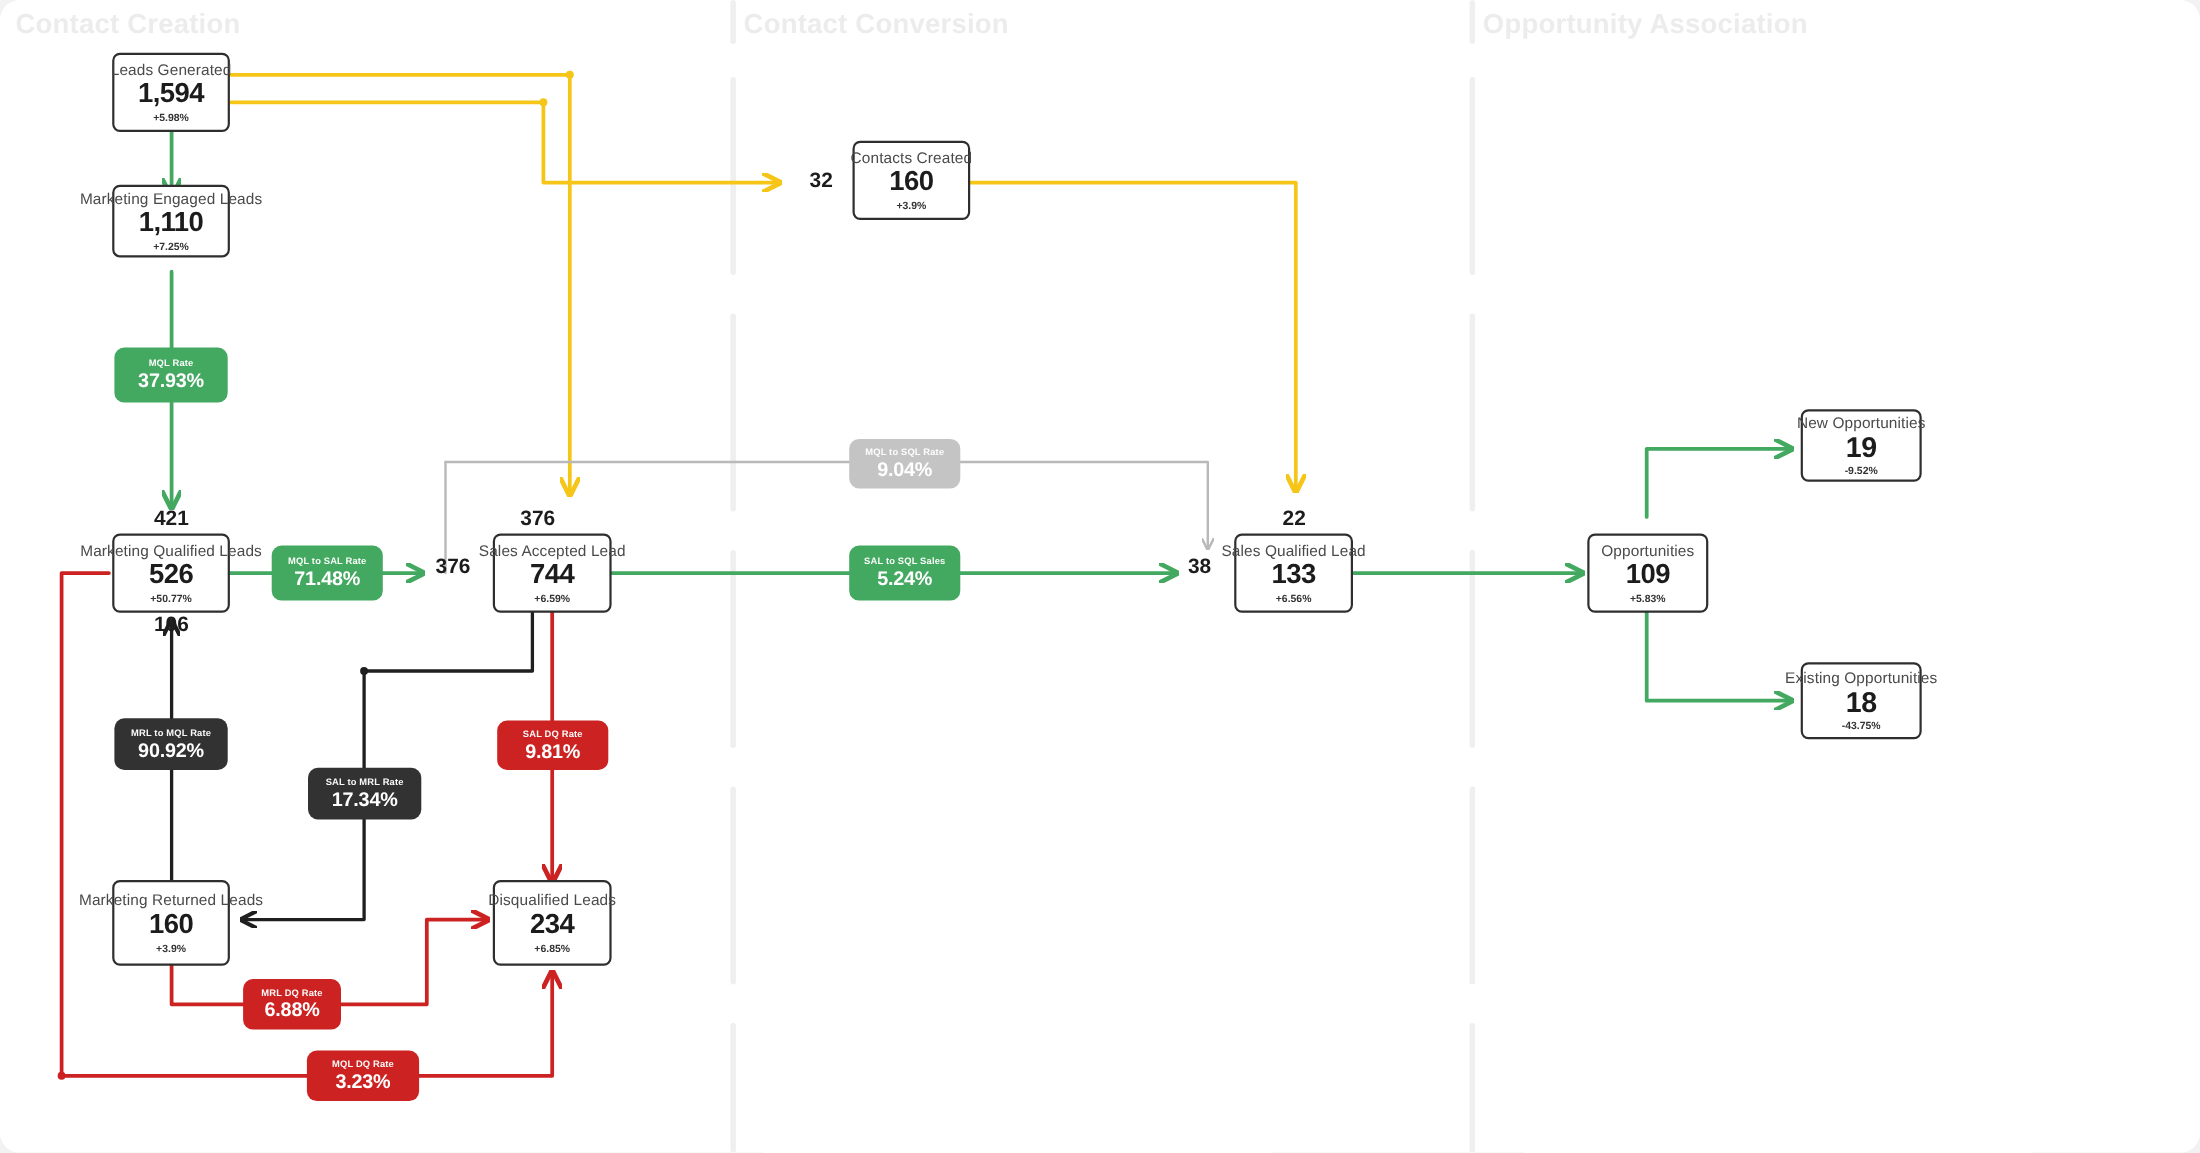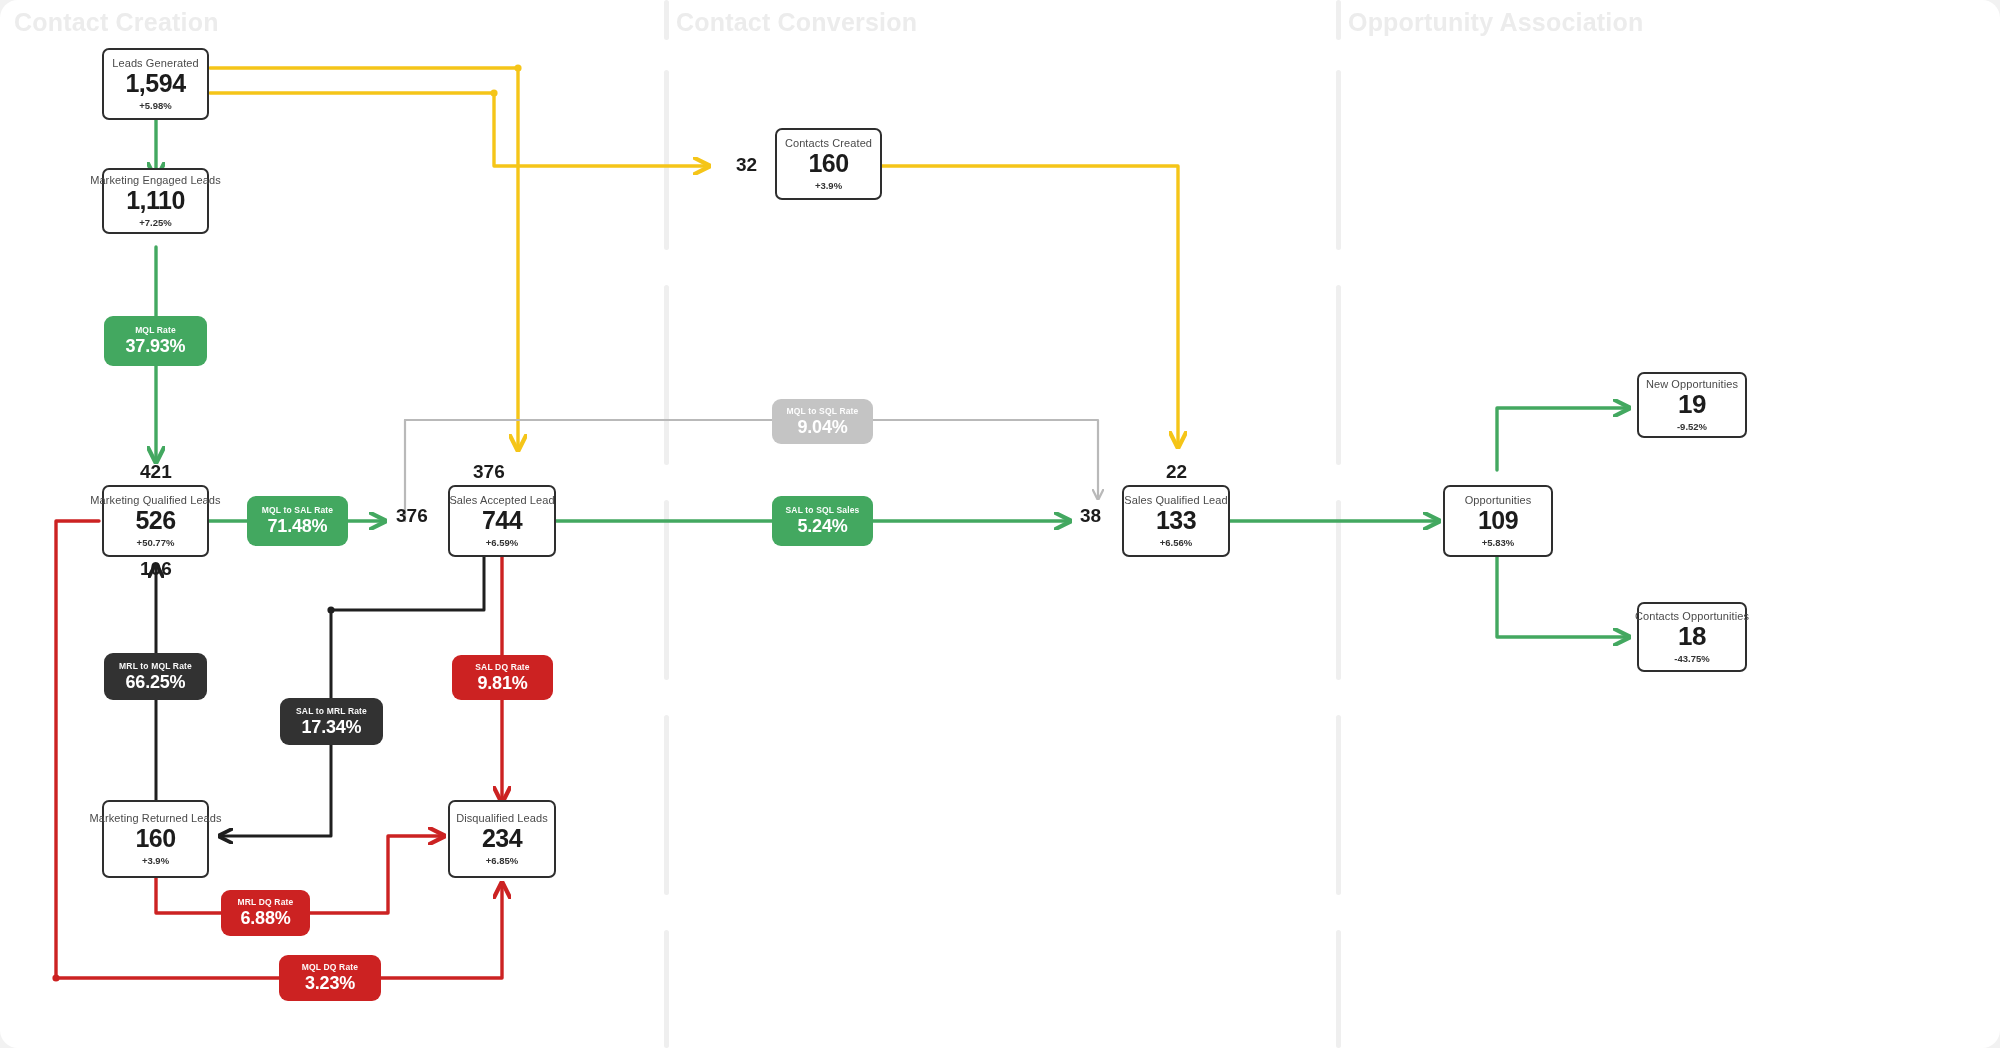--- a/index.html
+++ b/index.html
@@ -38,21 +38,21 @@
     background: #ffffff;
     border: 2.4px solid #2e2e2e;
     border-radius: 7px;
     display: flex;
     flex-direction: column;
     align-items: center;
     justify-content: center;
     z-index: 6;
   }
   .card .c-label {
-    font-size: 11px;
+    font-size: 14px;
     color: #4a4a4a;
     font-weight: 400;
     letter-spacing: .1px;
     white-space: nowrap;
     margin-bottom: 1px;
   }
   .card .c-value {
     font-size: 25px;
     font-weight: 700;
     color: #1c1c1c;
@@ -260,21 +260,21 @@
     <span class="c-delta">+5.83%</span>
   </div>
 
   <div class="card small" style="left:1637px; top:372px; width:110px; height:66px;">
     <span class="c-label">New Opportunities</span>
     <span class="c-value">19</span>
     <span class="c-delta">-9.52%</span>
   </div>
 
   <div class="card small" style="left:1637px; top:602px; width:110px; height:70px;">
-    <span class="c-label">Contacts Opportunities</span>
+    <span class="c-label">Existing Opportunities</span>
     <span class="c-value">18</span>
     <span class="c-delta">-43.75%</span>
   </div>
 
   <div class="pill green" style="left:104px; top:316px; width:103px; height:50px;">
     <span class="p-label">MQL Rate</span>
     <span class="p-value">37.93%</span>
   </div>
 
   <div class="pill green" style="left:247px; top:496px; width:101px; height:50px;">
@@ -282,21 +282,21 @@
     <span class="p-value">71.48%</span>
   </div>
 
   <div class="pill green" style="left:772px; top:496px; width:101px; height:50px;">
     <span class="p-label">SAL to SQL Sales</span>
     <span class="p-value">5.24%</span>
   </div>
 
   <div class="pill dark" style="left:104px; top:653px; width:103px; height:47px;">
     <span class="p-label">MRL to MQL Rate</span>
-    <span class="p-value">66.25%</span>
+    <span class="p-value">90.92%</span>
   </div>
 
   <div class="pill dark" style="left:280px; top:698px; width:103px; height:47px;">
     <span class="p-label">SAL to MRL Rate</span>
     <span class="p-value">17.34%</span>
   </div>
 
   <div class="pill red" style="left:452px; top:655px; width:101px; height:45px;">
     <span class="p-label">SAL DQ Rate</span>
     <span class="p-value">9.81%</span>

